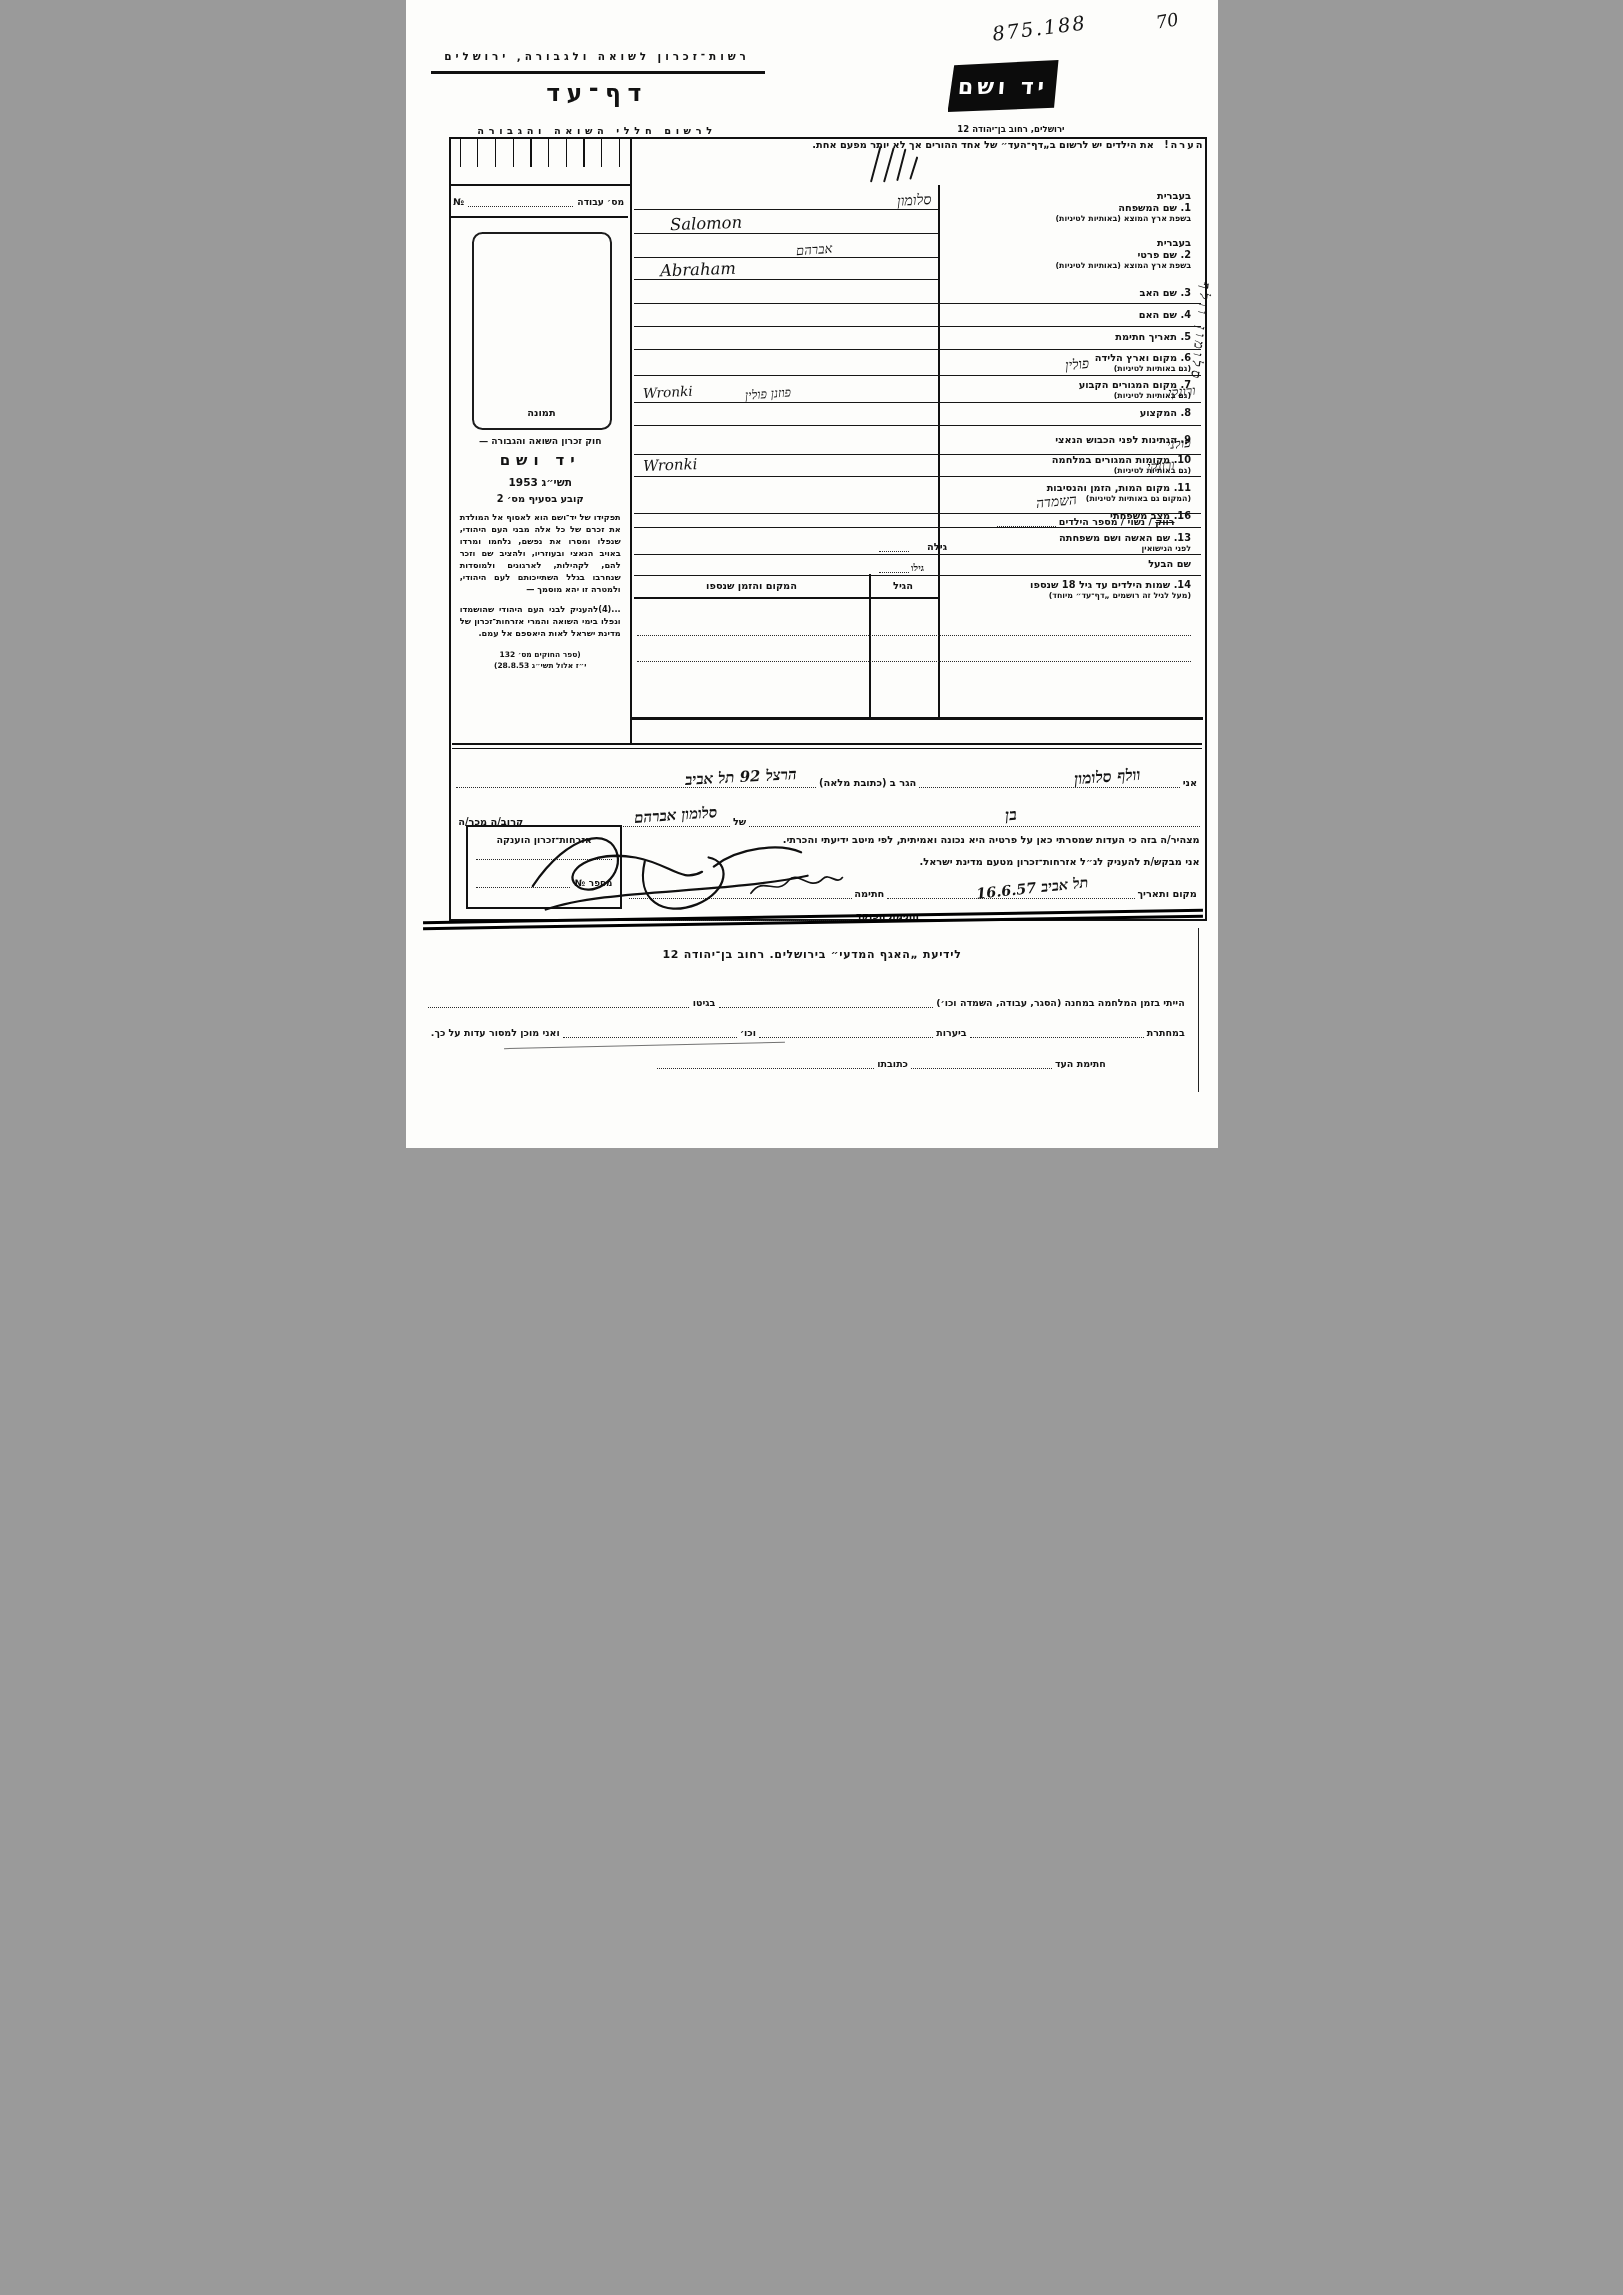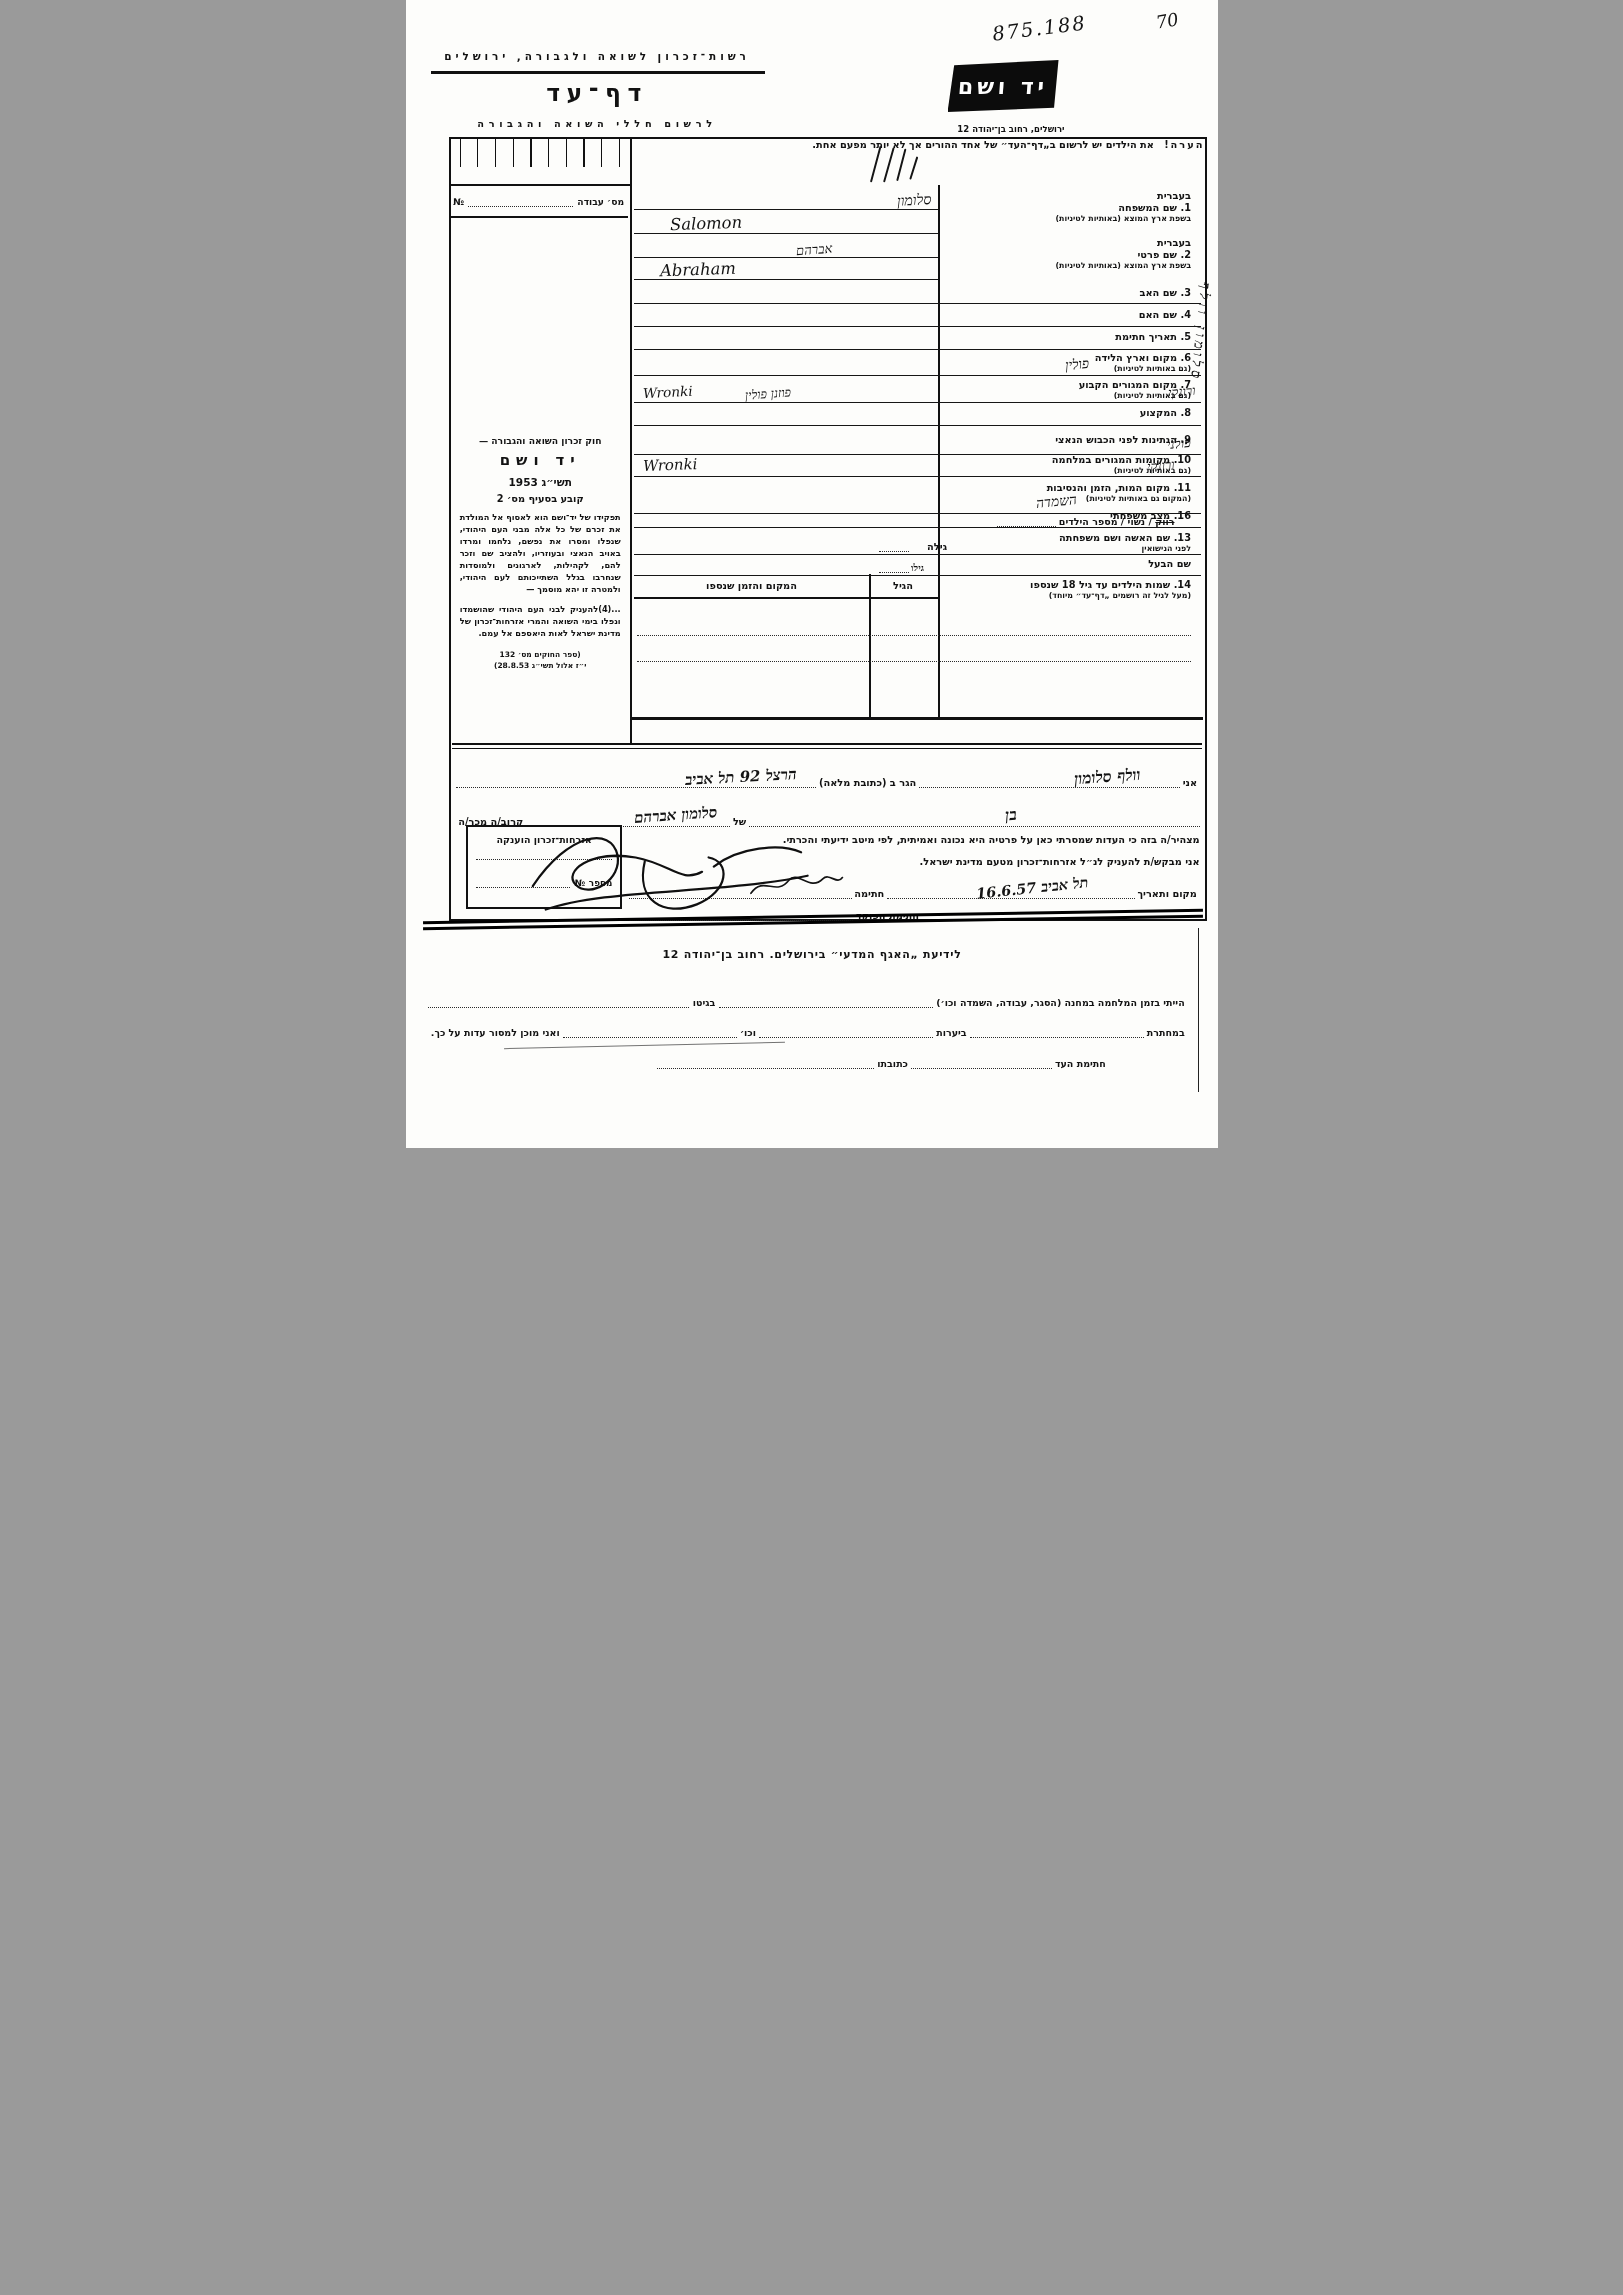--- a/index.html
+++ b/index.html
@@ -13,21 +13,21 @@
   .b{font-weight:bold;}
   .hw{font-family:"DejaVu Serif",serif;font-style:italic;color:#141414;white-space:nowrap;}
   .hw-lat{direction:ltr;unicode-bidi:isolate;}
   .dots{border-bottom:1.3px dotted #2b2b2b;position:relative;}
   .struck{text-decoration:line-through;text-decoration-thickness:1.3px;}
   svg{display:block;}
   
   .auth{left:26px;top:50px;width:331px;font-size:10.5px;font-weight:bold;letter-spacing:3.9px;text-align:center;}
   .auth-rule{left:25px;top:71px;width:334px;height:2.6px;background:#111;}
   .ftitle{left:26px;top:79px;width:331px;text-align:center;font-size:23.6px;font-weight:bold;letter-spacing:6.5px;}
-  .fsub{left:26px;top:118px;width:331px;text-align:center;font-size:9.8px;font-weight:bold;letter-spacing:4.6px;}
+  .fsub{left:26px;top:125px;width:331px;text-align:center;font-size:9.8px;font-weight:bold;letter-spacing:4.6px;}
   .logo{left:542px;top:60px;width:111px;height:52px;background:#0c0c0c;
         clip-path:polygon(6% 10%,100% 0%,96% 92%,0% 100%);
         display:flex;align-items:center;justify-content:center;}
   .logo span{color:#fff;font-size:22px;font-weight:bold;letter-spacing:3.9px;transform:skewX(-4deg);}
   .addr{left:537px;top:124px;width:137px;text-align:center;font-size:8.5px;font-weight:bold;}
   .hwnum{left:586px;top:17px;font-size:19.6px;transform:rotate(-7deg);letter-spacing:2px;}
   .hwpage{left:750px;top:10.5px;font-size:17.7px;transform:rotate(-10deg);}
   .margin-note{left:793px;top:167px;height:216px;writing-mode:vertical-rl;
                font-size:13.7px;transform:rotate(6deg);letter-spacing:3.9px;}
   
@@ -111,20 +111,23 @@
     <div class="abs ruler">
         <div class="ticks"></div>
       </div>
 
     <div class="abs approval">
       <span>מס׳ עבודה</span>
       <span class="dots"></span>
       <span dir="ltr">№</span>
     </div>
 
+    <div class="abs photo">
+      <div class="plabel">תמונה</div>
+    </div>
 
     <div class="abs law">
       <div class="lt">חוק זכרון השואה והגבורה —</div>
       <div class="ln">יד ושם</div>
       <div class="ly">תשי״ג 1953</div>
       <div class="lc">קובע בסעיף מס׳ 2</div>
       <div class="lp">תפקידו של יד־ושם הוא לאסוף אל המולדת את זכרם של כל אלה מבני העם היהודי, שנפלו ומסרו את נפשם, נלחמו ומרדו באויב הנאצי ובעוזריו, ולהציב שם וזכר להם, לקהילות, לארגונים ולמוסדות שנחרבו בגלל השתייכותם לעם היהודי, ולמטרה זו יהא מוסמך —</div>
       <div class="lp">...(4)להעניק לבני העם היהודי שהושמדו ונפלו בימי השואה והמרי אזרחות־זכרון של מדינת ישראל לאות היאספם אל עמם.</div>
       <div class="lr">
         <span>(ספר החוקים מס׳ 132</span><br>

